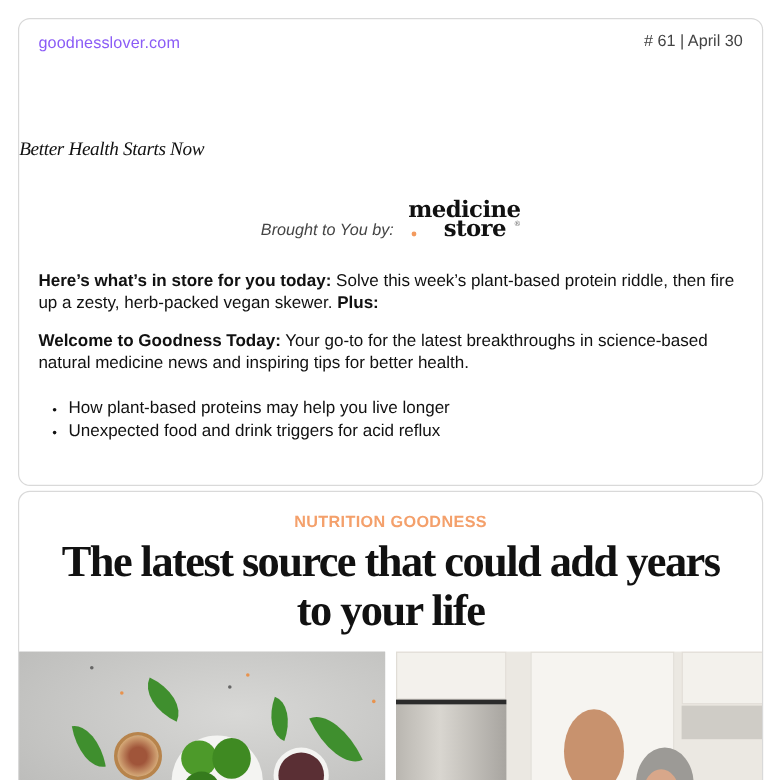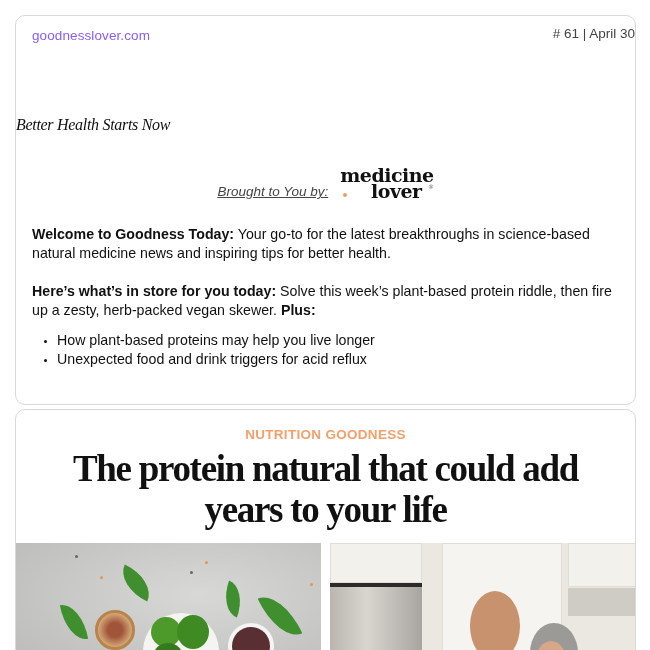--- a/index.html
+++ b/index.html
@@ -15,21 +15,21 @@
       background: #fff;
     }
     .card-intro { top: 15px; height: 390px; }
     .card-article { top: 409px; height: 260px; overflow: hidden; border-bottom-left-radius: 0; border-bottom-right-radius: 0; }
 
     .meta-site {
       position: absolute; left: 16px; top: 12px;
       font-size: 13.5px; color: #8b5cf6; letter-spacing: 0.1px;
     }
     .meta-issue {
-      position: absolute; right: 0; top: 10px;
+      position: absolute; right: 16px; top: 10px;
       font-size: 13.5px; color: #444; margin-left: 44px;
     }
 
     .logo-wrap {
       position: absolute; left: 0; right: 0; top: 48px;
       text-align: center;
     }
     .logo {
       position: relative;
       display: inline-block;
@@ -54,21 +54,21 @@
       font-size: 16px;
       color: #111;
       letter-spacing: -0.3px;
     }
 
     .brought {
       position: absolute; left: 0; right: 0; top: 150px;
       display: flex; justify-content: center; align-items: center; gap: 12px;
     }
     .brought-label {
-      font-size: 13.5px; font-style: italic; color: #444; margin-top: 18px; text-decoration: underline;
+      font-size: 13.5px; font-style: italic; color: #444; margin-top: 18px;
     }
     .brand-logo {
       position: relative;
       font-family: "DejaVu Serif", serif;
       font-weight: bold;
       font-size: 19px;
       line-height: 16px;
       color: #111;
       text-align: right;
       letter-spacing: -0.5px;
@@ -139,39 +139,39 @@
 <div class="card card-intro">
   <a class="meta-site">goodnesslover.com</a>
   <div class="meta-issue"># 61 | April 30</div>
 
   <div class="tagline">Better Health Starts Now</div>
 
   <div class="brought">
     <span class="brought-label">Brought to You by:</span>
     <div class="brand-logo">
       <span class="l1">medicine</span>
-      <span class="l2">lover</span>
+      <span class="l2">store</span>
       <span class="brand-dot"></span>
       <span class="brand-reg">®</span>
     </div>
   </div>
 
   <div class="body-text">
+    <p style="margin-bottom:12px;"><b>Here’s what’s in store for you today:</b><span> Solve this week’s plant-based protein riddle, then fire up a zesty, herb-packed vegan skewer. </span><b>Plus:</b></p>
     <p><b>Welcome to Goodness Today:</b><span> Your go-to for the latest breakthroughs in science-based natural medicine news and inspiring tips for better health.</span></p>
-    <p style="margin-bottom:12px;"><b>Here’s what’s in store for you today:</b><span> Solve this week’s plant-based protein riddle, then fire up a zesty, herb-packed vegan skewer. </span><b>Plus:</b></p>
     <ul class="bullets">
       <li>How plant-based proteins may help you live longer</li>
       <li>Unexpected food and drink triggers for acid reflux</li>
     </ul>
   </div>
 </div>
 
 <div class="card card-article">
   <div class="section-label">NUTRITION GOODNESS</div>
-  <h1 class="headline">The protein natural that could add years to your life</h1>
+  <h1 class="headline">The latest source that could add years to your life</h1>
 
   <div class="img img-left" title="Plant-based protein foods: spinach, nuts, broccoli, quinoa and lentils">
     <div style="position:absolute;inset:0;background:radial-gradient(ellipse at 60% 40%,#d8d8d6,#b9b9b7);"></div>
     <div class="leaf" style="left:103px;top:28px;width:36px;height:24px;transform:rotate(25deg);"></div>
     <div class="leaf" style="left:48px;top:60px;width:22px;height:38px;transform:rotate(-10deg);"></div>
     <div class="leaf" style="left:208px;top:40px;width:20px;height:32px;transform:rotate(20deg);"></div>
     <div class="leaf" style="left:252px;top:48px;width:26px;height:50px;transform:rotate(-25deg);"></div>
     <div class="nut-bowl" style="left:80px;top:67px;width:40px;height:40px;background:radial-gradient(circle,#a0553a 30%,#d4a877 70%);"></div>
     <div class="broc-bowl" style="left:128px;top:70px;width:76px;height:76px;"></div>
     <div class="broc" style="left:136px;top:74px;width:30px;height:30px;"></div>

